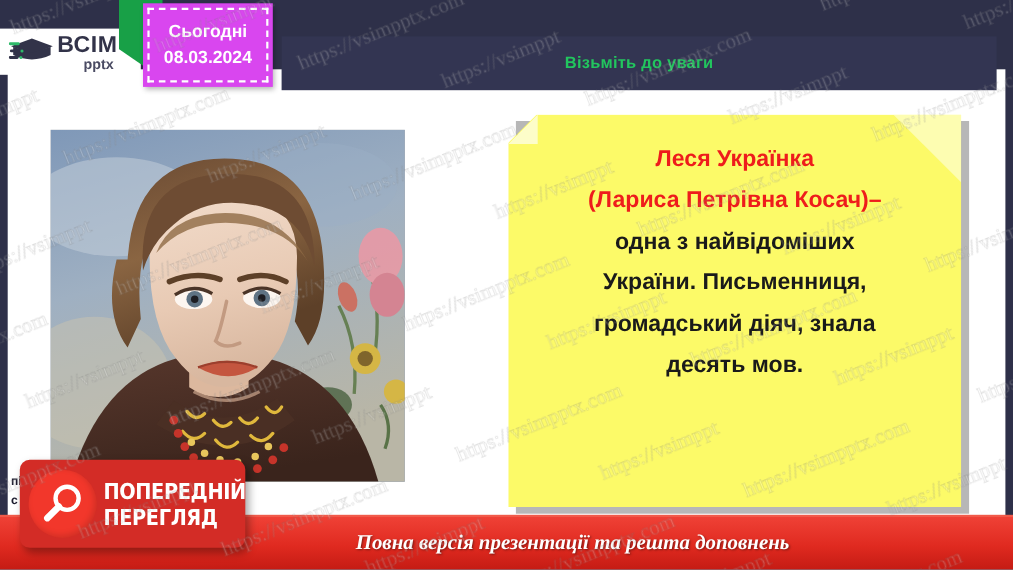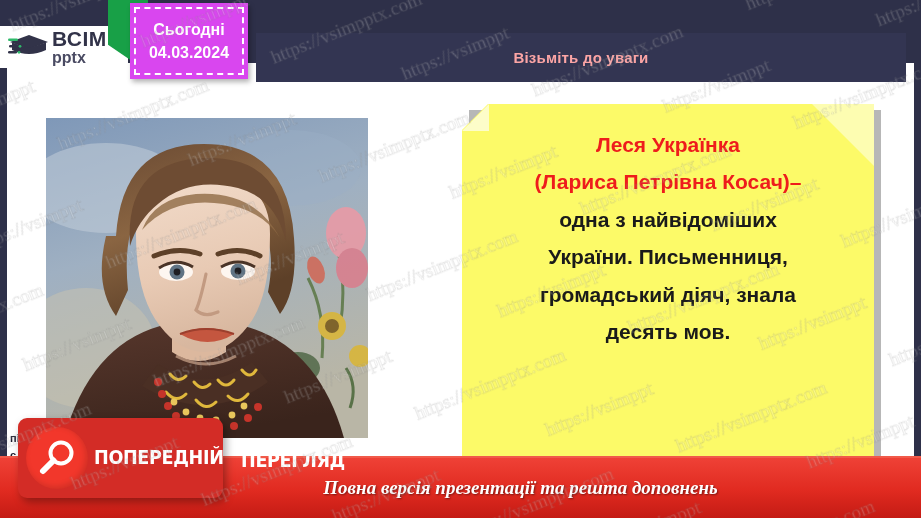--- a/index.html
+++ b/index.html
@@ -50,25 +50,25 @@
     align-items: flex-start;
     line-height: 1;
   }
   #logo .brand {
     font-size: 21px;
     font-weight: 700;
     color: #323349;
     letter-spacing: .5px;
   }
   #logo .sub {
-    font-size: 16px;
+    font-size: 13px;
     font-weight: 700;
     color: #4a4b63;
     margin-top: 1px;
-    margin-left: 0;
+    margin-left: 24px;
   }
 
   
   #ribbon-tail {
     position: absolute;
     left: 108px;
     top: 0px;
     width: 40px;
     height: 72px;
     background: #18a047;
@@ -111,21 +111,21 @@
     top: 33px;
     width: 650px;
     height: 49px;
     background: #333552;
     z-index: 11;
     display: flex;
     align-items: center;
     justify-content: center;
   }
   #title-bar .txt {
-    color: #fca5a5;
+    color: #22c55e;
     font-size: 15px;
     font-weight: 700;
     letter-spacing: .2px;
   }
 
   
   #portrait-wrap {
     position: absolute;
     left: 46px;
     top: 118px;
@@ -196,21 +196,21 @@
     line-height: 1.5;
     z-index: 7;
   }
 
   
   #bottom-banner {
     position: absolute;
     left: 0;
     bottom: 0;
     width: 921px;
-    height: 62px;
+    height: 50px;
     background: linear-gradient(180deg, #ef4136 0%, #e02a20 55%, #c41b14 100%);
     z-index: 20;
     display: flex;
     align-items: center;
     justify-content: center;
     border-top: 2px solid #f15a4a;
   }
   #bottom-banner .lines {
     text-align: center;
     color: #ffffff;
@@ -245,21 +245,21 @@
     background: #f2372b;
     display: flex;
     align-items: center;
     justify-content: center;
     box-shadow: inset -2px -2px 6px rgba(0,0,0,.15);
   }
   #preview-badge .lens { width: 40px; height: 40px; }
   #preview-badge .labels {
     margin-left: 6px;
     display: flex;
-    flex-direction: row;
+    flex-direction: column;
     line-height: 1.0;
   }
   #preview-badge .labels span {
     color: #ffffff;
     font-size: 20px;
     font-weight: 700;
     letter-spacing: -.4px;
     transform: scaleX(.88);
     transform-origin: left center;
     font-family: "DejaVu Sans", sans-serif;
@@ -407,21 +407,21 @@
   </div>
 
   <div id="title-bar">
     <span class="txt">Візьміть до уваги</span>
   </div>
 
   <div id="ribbon-tail"></div>
   <div id="date-badge">
     <div class="inner"></div>
     <div class="t1">Сьогодні</div>
-    <div class="t2">04.03.2024</div>
+    <div class="t2">08.03.2024</div>
   </div>
 
   <div id="logo">
     <svg class="cap" viewBox="0 0 42 34">
       <path d="M21 5 L40 12 L21 19 L2 12 Z" fill="#323349"></path>
       <path d="M21 18 L38 12.4 L38 20 Q21 28 4 20 L4 12.4 Z" fill="#323349"></path>
       <rect x="0" y="8.5" width="10" height="2.6" rx="1.3" fill="#2fba6a"></rect>
       <rect x="1" y="15" width="7" height="2.6" rx="1.3" fill="#323349"></rect>
       <rect x="0" y="21" width="9" height="2.6" rx="1.3" fill="#323349"></rect>
       <circle cx="12" cy="16.3" r="1.4" fill="#2fba6a"></circle>

